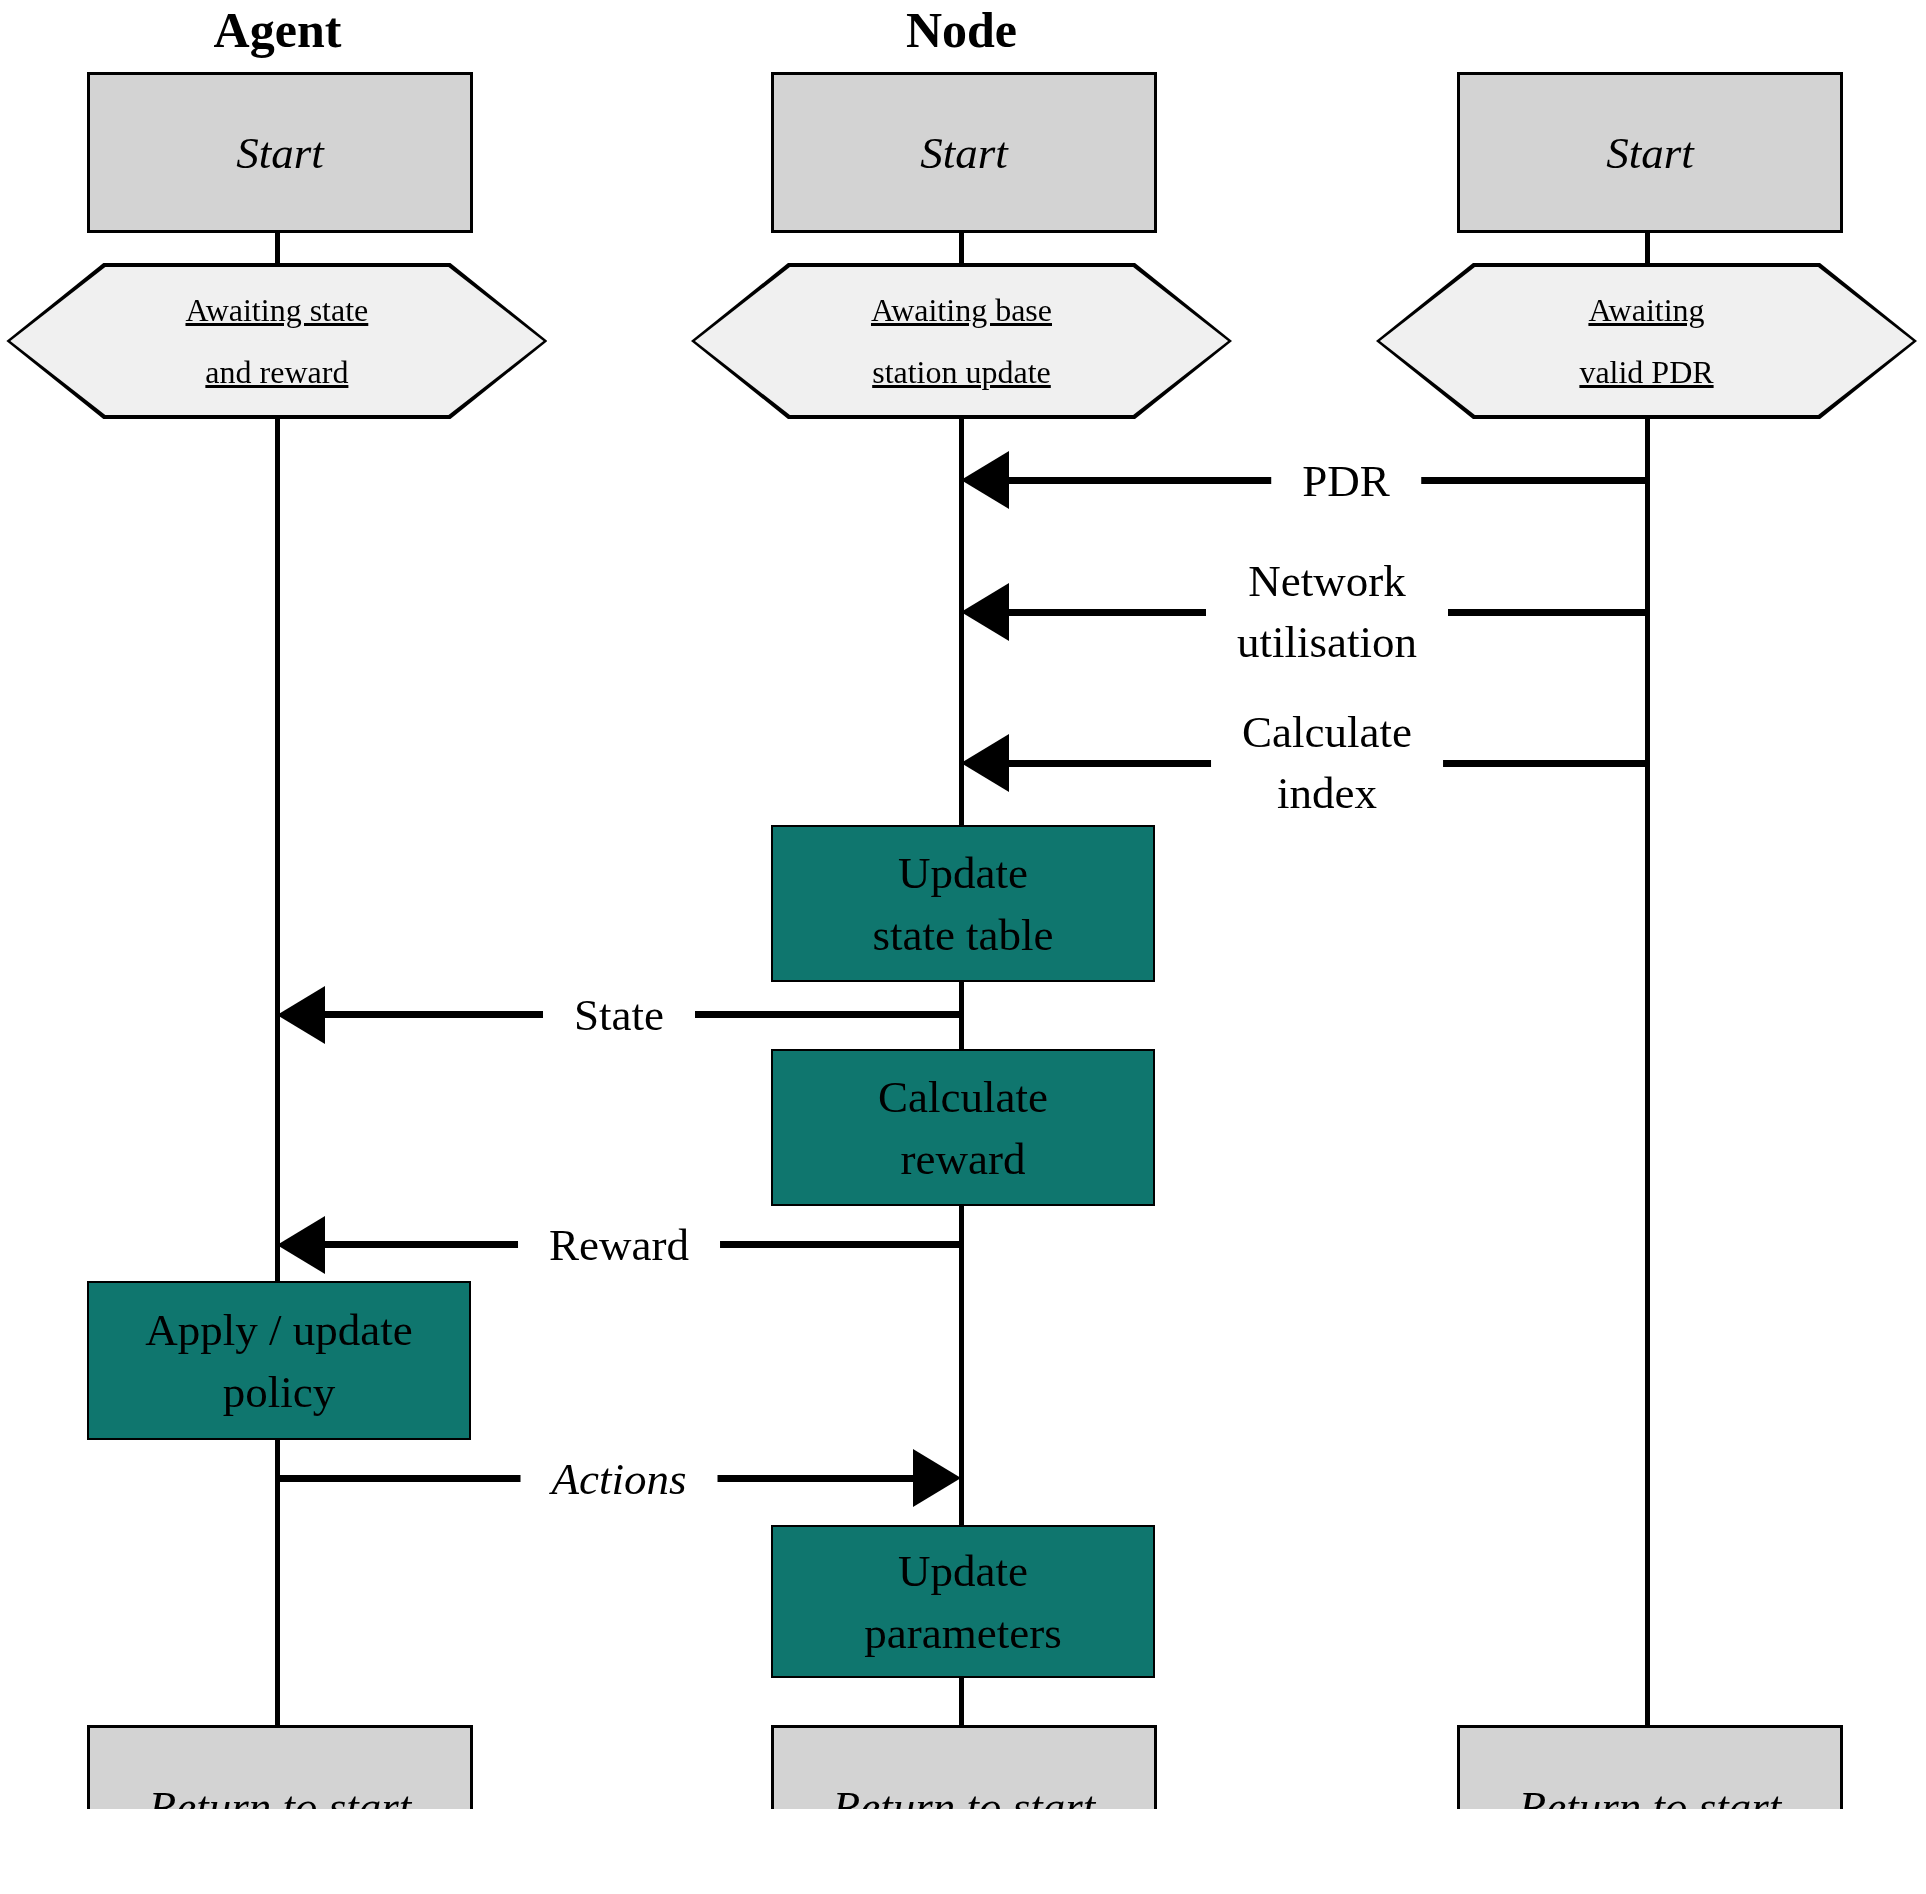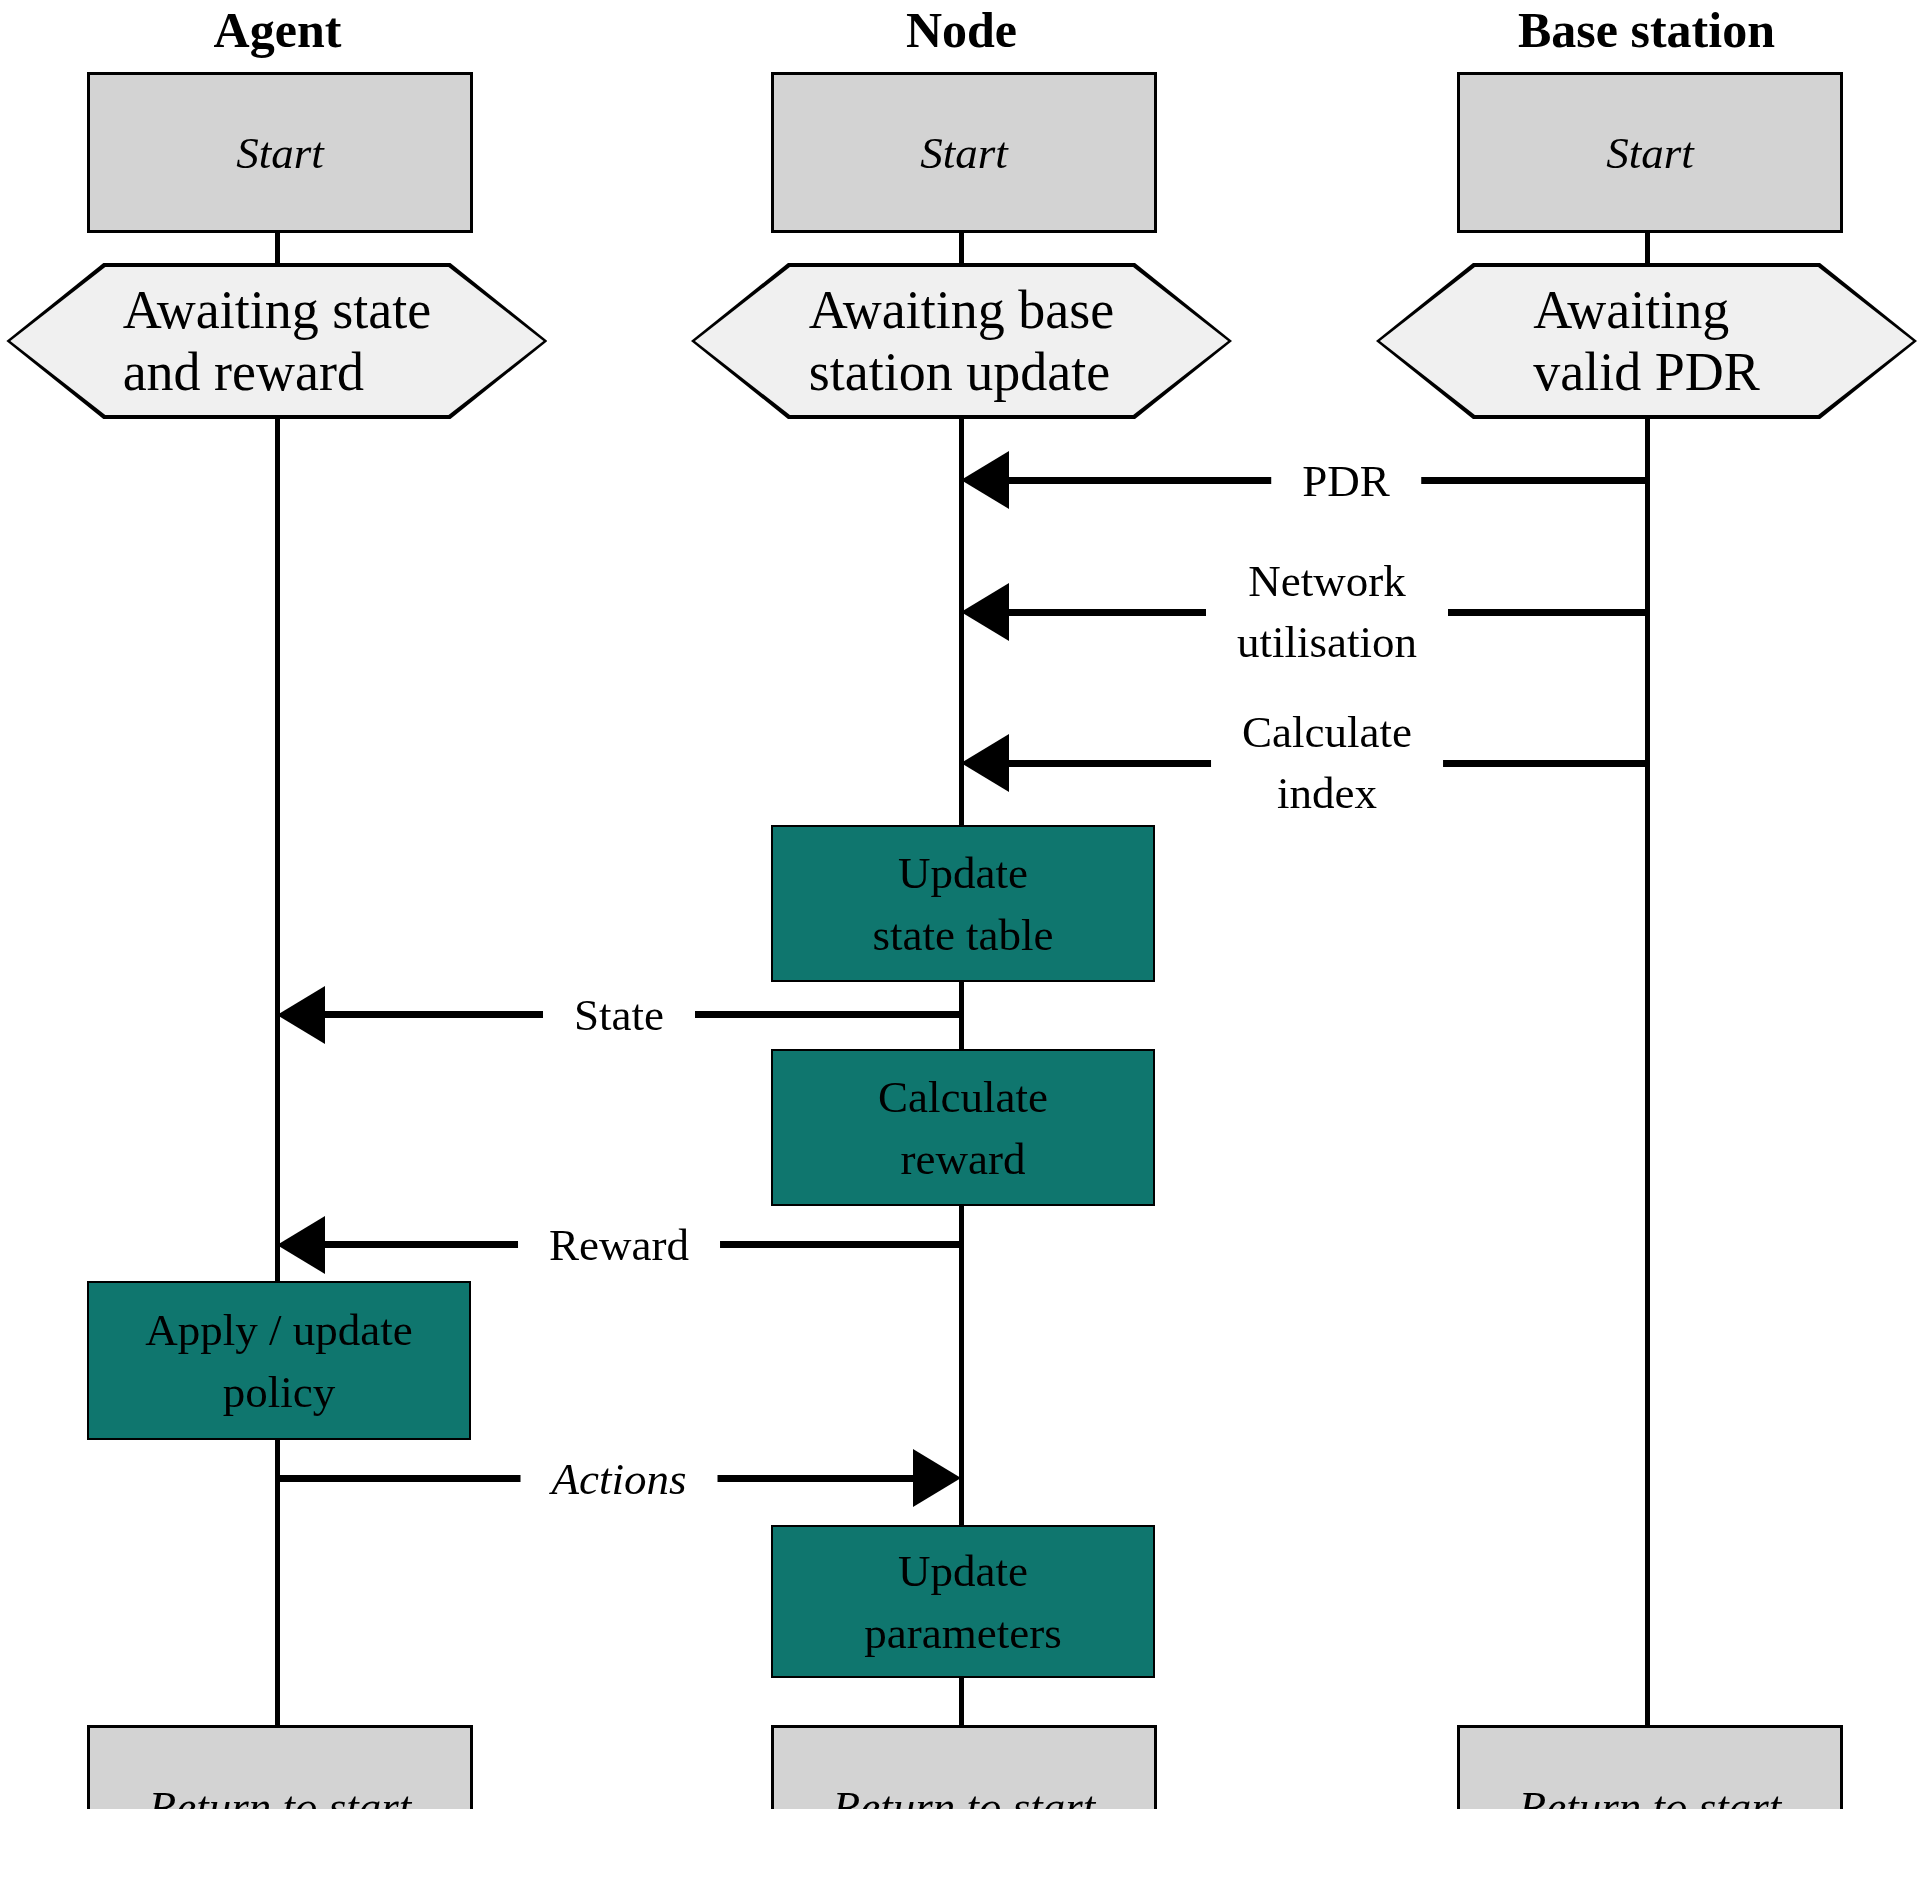--- a/index.html
+++ b/index.html
@@ -30,22 +30,22 @@
   .tbox{background:#d3d3d3;border:3.2px solid #000;font-style:italic;}
   .pbox{background:#0f766e;border:2.6px solid #000;}
   .hex{
     position:absolute;z-index:2;background:#000;
     clip-path:polygon(0 50%,97px 0,calc(100% - 97px) 0,100% 50%,calc(100% - 97px) 100%,97px 100%);
   }
   .hex-in{
     position:absolute;inset:3.9px;background:#f0f0f0;
     clip-path:polygon(0 50%,95px 0,calc(100% - 95px) 0,100% 50%,calc(100% - 95px) 100%,95px 100%);
     display:flex;align-items:center;justify-content:center;
-    white-space:pre-line;
-    font-size:54px;line-height:62px;
+    text-align:center;white-space:pre-line;
+    font-size:32px;line-height:62px;text-decoration:underline;
   }
   .aline{position:absolute;height:7px;background:#000;z-index:3;}
   .head-left{
     position:absolute;width:0;height:0;z-index:4;
     border-top:29px solid transparent;border-bottom:29px solid transparent;
     border-right:48px solid #000;
   }
   .head-right{
     position:absolute;width:0;height:0;z-index:4;
     border-top:29px solid transparent;border-bottom:29px solid transparent;
@@ -59,21 +59,20 @@
     text-align:center;white-space:pre-line;
   }
 </style>
 </head>
 <body>
 
 <div class="canvas">
 
   <div class="hdr" style="left:52px;top:1.3px;">Agent</div>
   <div class="hdr" style="left:736px;top:1.3px;">Node</div>
-  <div class="hdr" style="left:1421px;top:1.3px;">Base station</div>
 
   <div class="life" style="left:275px;top:219px;height:1514px;"></div>
   <div class="life" style="left:959px;top:219px;height:1514px;"></div>
   <div class="life" style="left:1645px;top:219px;height:1514px;"></div>
 
   <div class="tbox" style="left:87px;top:72px;width:380px;height:155px;">Start</div>
   <div class="tbox" style="left:771px;top:72px;width:380px;height:155px;">Start</div>
   <div class="tbox" style="left:1457px;top:72px;width:380px;height:155px;">Start</div>
 
   <div class="hex" style="left:6.4px;top:263px;width:541px;height:156px;">

